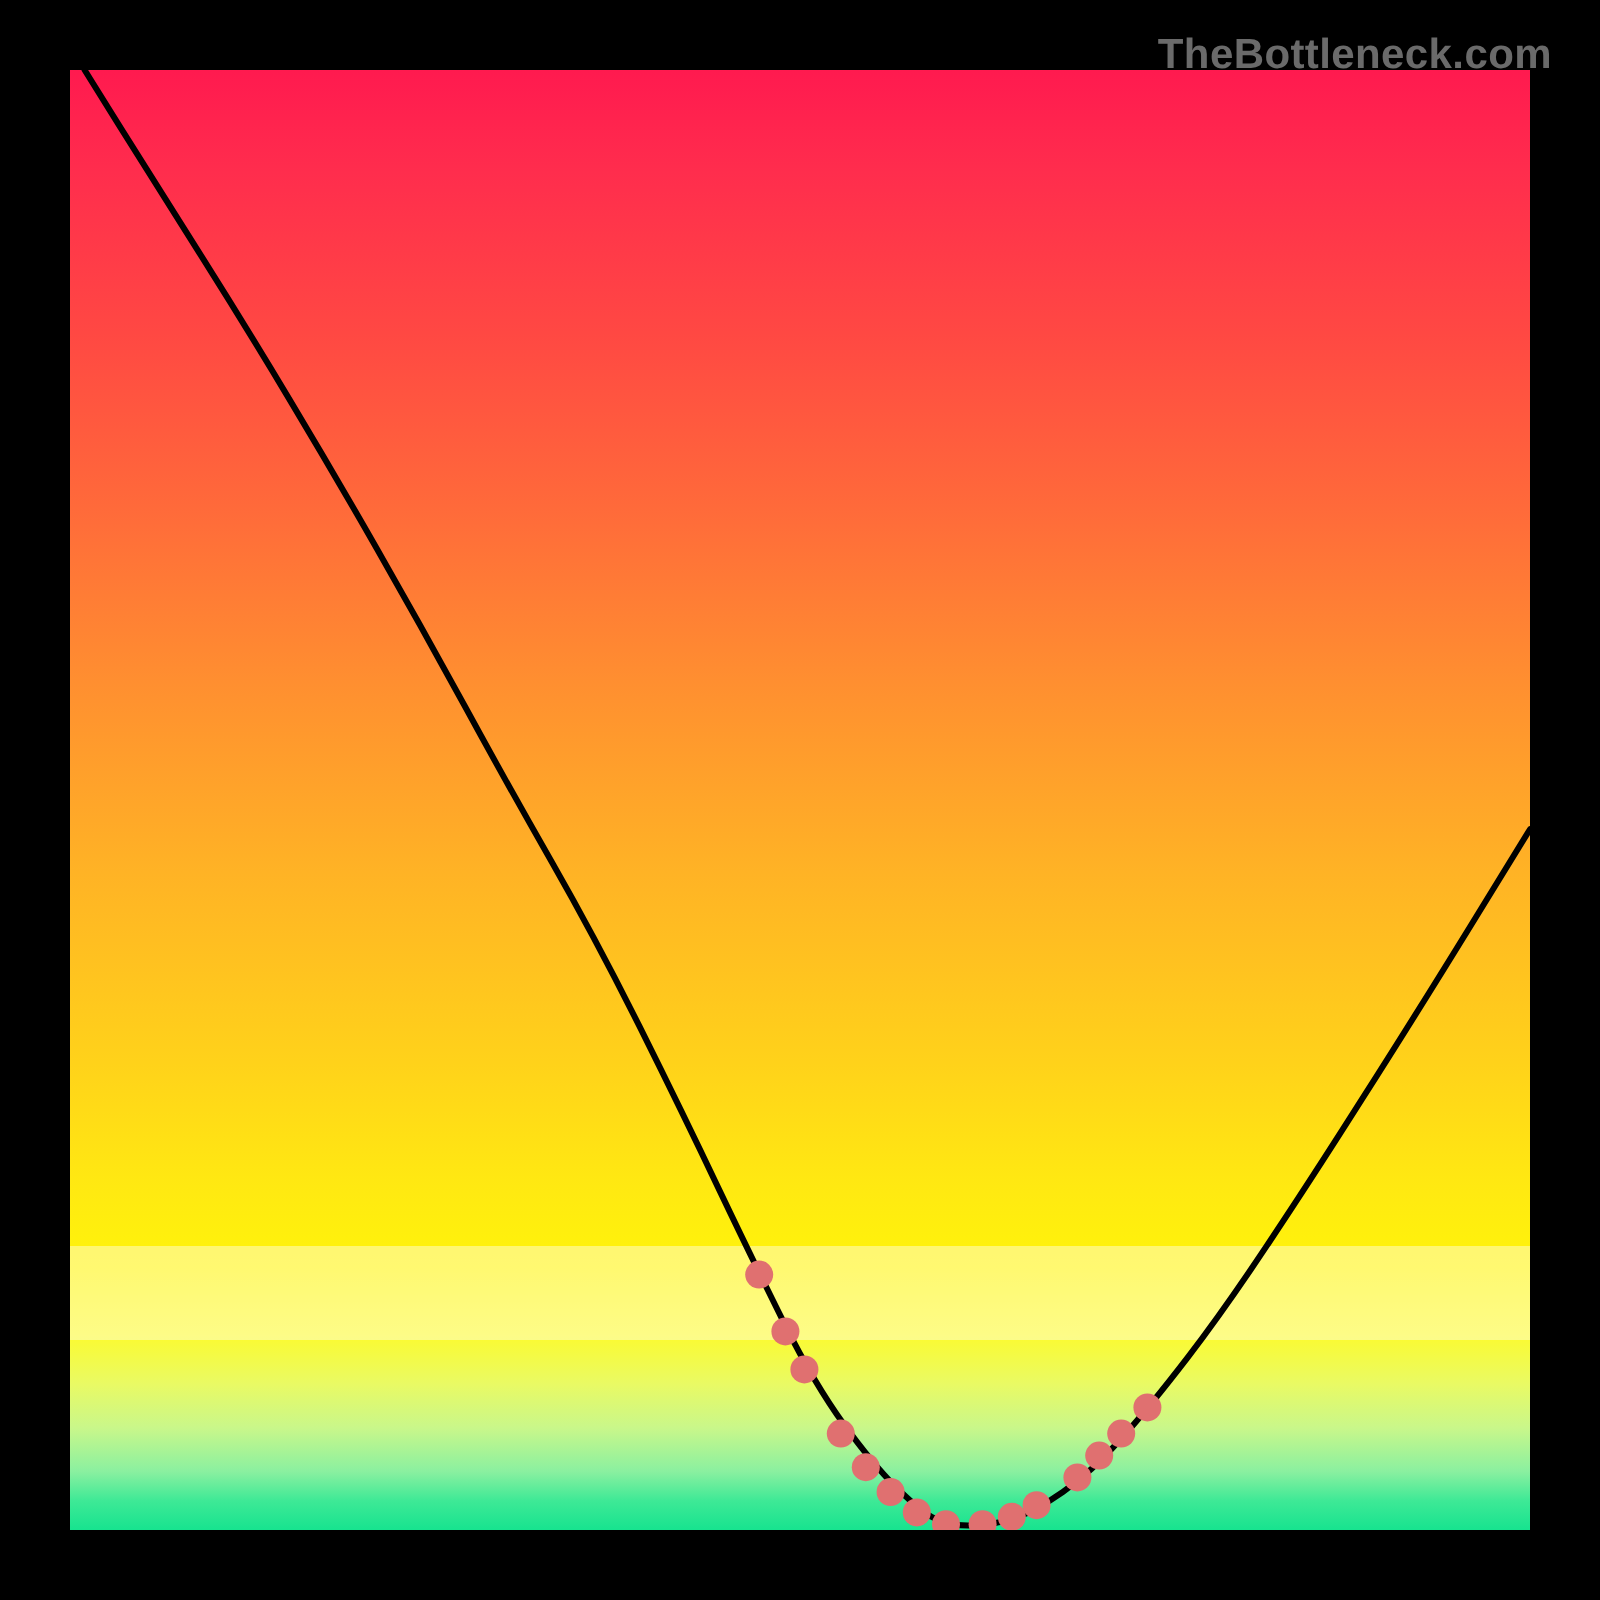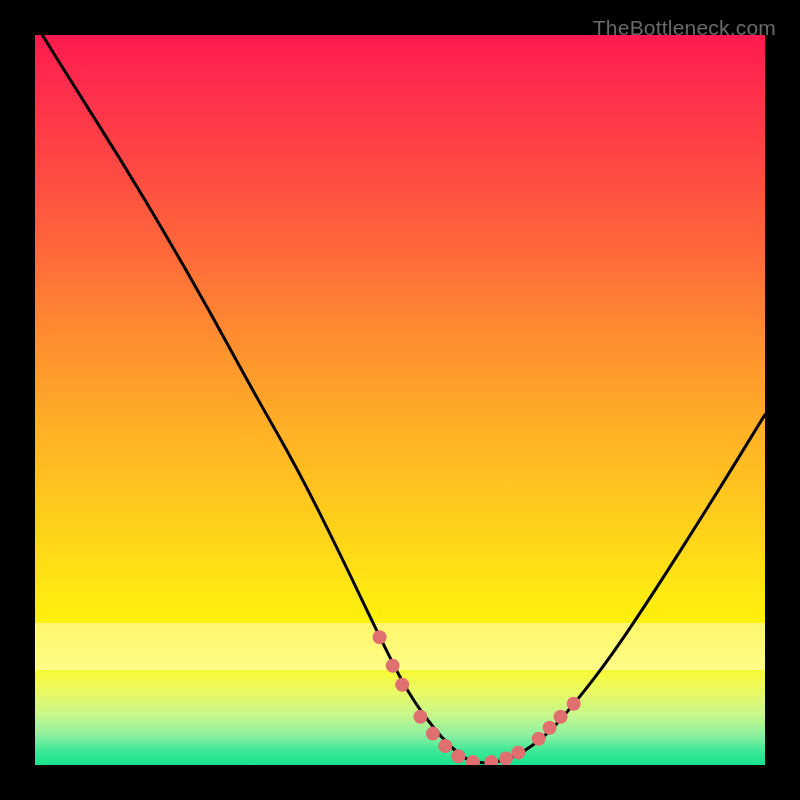--- a/index.html
+++ b/index.html
@@ -77,21 +77,21 @@
   }
   .dot {
     fill: #e07070;
   }
   .watermark {
     position: absolute;
     top: 6px;
     right: 14px;
     color: #6a6a6a;
     font-size: 21px;
-    font-weight: 400;
+    font-weight: 700;
     letter-spacing: 0.2px;
     user-select: none;
   }
 </style>
 </head>
 <body>
 
 <div class="frame">
 
   <div class="plot-area">

